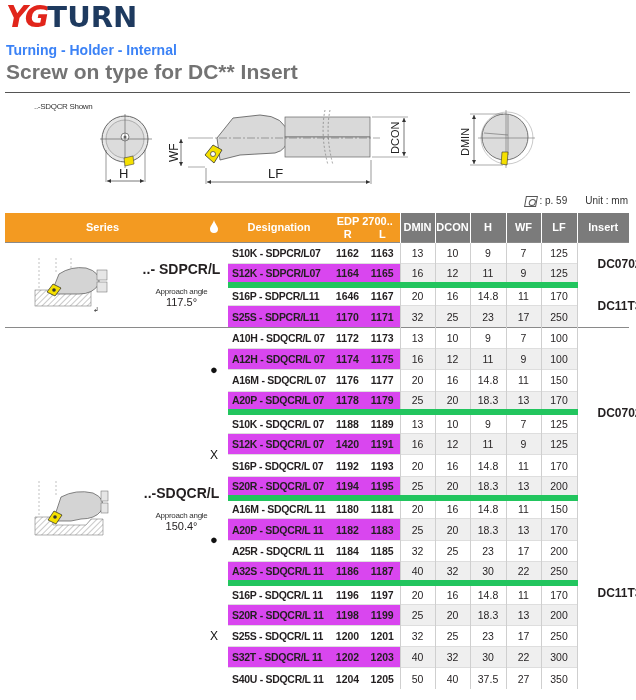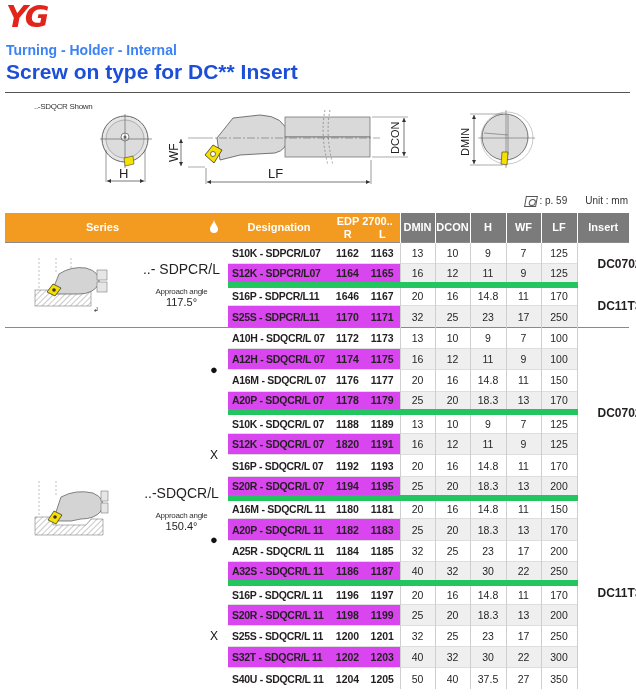--- a/index.html
+++ b/index.html
@@ -1,21 +1,21 @@
 <!DOCTYPE html>
 <html><head>
 <meta charset="utf-8">
 <style>
   * { box-sizing: border-box; margin: 0; padding: 0; }
   body { width: 636px; height: 700px; background: #ffffff; font-family: "Liberation Sans", sans-serif; color: #231f20; position: relative; overflow: hidden; }
   .logo { position: absolute; left: 6px; top: 3px; height: 28px; display: flex; align-items: center; }
   .logo .yg { font-family: "DejaVu Sans", sans-serif; font-weight: bold; font-style: italic; font-size: 30px; color: #e1251b; letter-spacing: -3px; line-height: 28px; }
   .logo .turn { font-family: "DejaVu Sans", sans-serif; font-weight: bold; font-size: 29px; color: #1e3a5f; letter-spacing: 0px; line-height: 28px; margin-left: 1px; }
   .subtitle { position: absolute; left: 6px; top: 42px; font-size: 14px; color: #3b82f6; font-weight: bold; }
-  .title { position: absolute; left: 6px; top: 60px; font-size: 21px; font-weight: bold; color: #1d4ed8; }
+  .title { position: absolute; left: 6px; top: 60px; font-size: 21px; font-weight: bold; color: #737373; }
   .title-rule { position: absolute; left: 5px; top: 92px; width: 625px; height: 1px; background: #555; }
   .shown { position: absolute; left: 34px; top: 102px; font-size: 8px; color: #333; letter-spacing: -0.3px; }
   .diagram { position: absolute; left: 0; top: 95px; }
   .refs { position: absolute; top: 195px; right: 8px; font-size: 10px; color: #333; display: flex; gap: 18px; align-items: center; }
   .refs .box { display: inline-block; width: 12px; height: 11px; border: 1px solid #555; transform: skewX(-10deg); position: relative; vertical-align: middle; margin-right: 2px; }
   .refs .box::after { content: ""; position: absolute; left: 3px; top: 2px; width: 5px; height: 5px; border: 1px solid #555; border-radius: 50%; }
 
   table { position: absolute; left: 5px; top: 213px; border-collapse: collapse; table-layout: fixed; width: 624px; font-size: 11px; }
   th { height: 29px; color: #fff; font-weight: bold; font-size: 11px; text-align: center; vertical-align: middle; }
   th.or { background: #f39a21; }
@@ -26,29 +26,30 @@
   td.des { text-align: left; padding-left: 4px; font-weight: bold; font-size: 10.5px; letter-spacing: -0.3px; }
   td.edp { font-weight: bold; font-size: 10.5px; }
   td.num { border-left: 1px solid #cfcfcf; font-size: 10.5px; }
   td.ins { border-left: 1px solid #cfcfcf; font-weight: bold; font-size: 12px; text-align: left; padding-left: 20px; }
   tr.alt td.des, tr.alt td.edp { background: #d946ef; }
   tr.alt td.num { background: #efefef; }
   tr.row td.des, tr.row td.edp, tr.row td.num { border-top: 1px solid #dedede; }
   tr.grp td { border-top: 1.5px solid #8a8a8a !important; }
   tr.sub td.mk, tr.sub td.des, tr.sub td.edp, tr.sub td.num { border-top: 6px solid #22c55e; }
   td.series { vertical-align: middle; position: relative; padding: 0; }
-  .ser-name { font-weight: normal; font-size: 14px; text-align: center; }
+  .ser-name { font-weight: bold; font-size: 14px; text-align: center; }
   .ser-ang { font-size: 8px; text-align: center; margin-top: 10px; letter-spacing: -0.3px; color: #333; }
   .ser-angv { font-size: 11px; text-align: center; }
 </style>
 </head>
 <body>
 
 <div class="logo">
   <span class="yg">YG</span>
+  <span class="turn">TURN</span>
 </div>
 <div class="subtitle">Turning - Holder - Internal</div>
 <div class="title">Screw on type for DC** Insert</div>
 <div class="title-rule"></div>
 
 <div class="shown">..-SDQCR Shown</div>
 
 <svg class="diagram" width="636" height="105" viewBox="0 95 636 105">
 
   <g>
@@ -280,21 +281,21 @@
         <td class="edp">1188</td>
         <td class="edp">1189</td>
         <td class="num">13</td>
         <td class="num">10</td>
         <td class="num">9</td>
         <td class="num">7</td>
         <td class="num">125</td>
       </tr>
       <tr class="row alt">
         <td class="des">S12K - SDQCR/L 07</td>
-        <td class="edp">1820</td>
+        <td class="edp">1420</td>
         <td class="edp">1191</td>
         <td class="num">16</td>
         <td class="num">12</td>
         <td class="num">11</td>
         <td class="num">9</td>
         <td class="num">125</td>
       </tr>
       <tr class="row">
         <td class="des">S16P - SDQCR/L 07</td>
         <td class="edp">1192</td>

